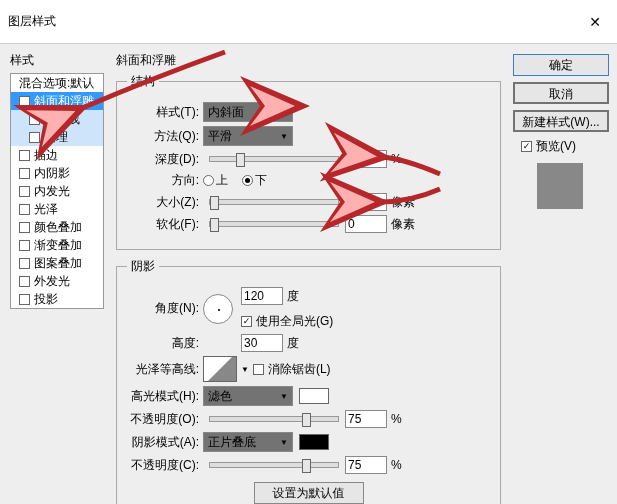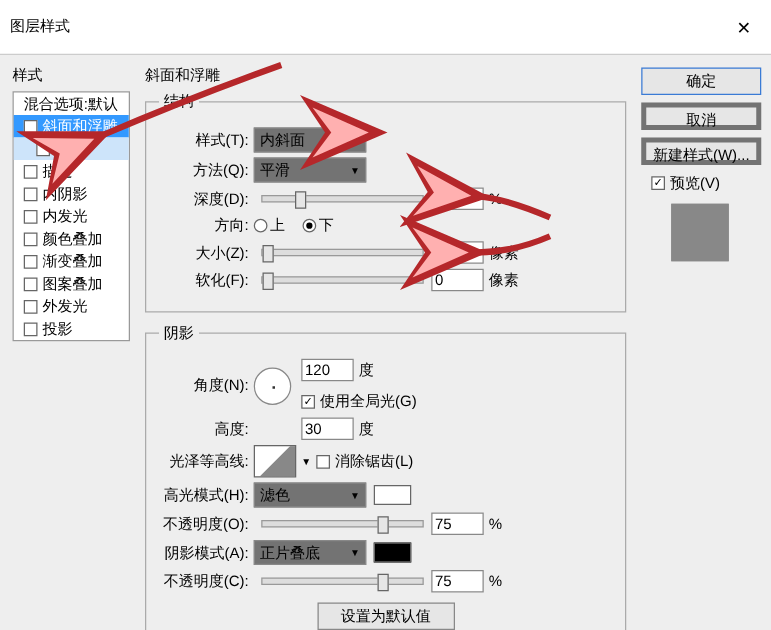--- a/index.html
+++ b/index.html
@@ -26,21 +26,21 @@
   .slider-track { height: 6px; background: #ddd; border: 1px solid #999; position: relative; flex: 0 0 130px; margin: 0 6px; }
   .slider-thumb { position: absolute; top: -4px; width: 9px; height: 14px; background: #e6e6e6; border: 1px solid #666; }
   .numbox { width: 42px; height: 18px; border: 1px solid #888; background: #fff; text-align: left; padding: 0 2px; line-height: 16px; }
   .radio { width: 11px; height: 11px; border: 1px solid #666; border-radius: 50%; display: inline-flex; align-items: center; justify-content: center; margin-right: 2px; background: #fff; }
   .radio .dot { width: 5px; height: 5px; border-radius: 50%; background: #000; }
   .angle { width: 30px; height: 30px; border: 1px solid #888; border-radius: 50%; background: #fff; position: relative; }
   .angle::after { content: ''; position: absolute; left: 50%; top: 50%; width: 2px; height: 2px; background: #333; }
   .contour { width: 34px; height: 26px; border: 1px solid #666; background: linear-gradient(135deg, #fff 49%, #888 51%); display: inline-block; }
   .swatch { width: 30px; height: 16px; border: 1px solid #666; display: inline-block; }
   .rightbar { width: 108px; padding: 10px 10px 0 4px; }
-  .btn { width: 96px; height: 22px; border: 4px solid #737373; background: #e6e6e6; text-align: center; line-height: 20px; margin-bottom: 6px; }
+  .btn { width: 96px; height: 22px; border: 2px solid #737373; background: #e6e6e6; text-align: center; line-height: 20px; margin-bottom: 6px; }
   .btn.def { border: 1px solid #3a7bd5; }
   .preview-sw { width: 46px; height: 46px; border: 1px solid #888; background: #888; margin: 8px auto 0; }
   .bottom-btns { display: flex; gap: 16px; justify-content: center; margin-top: 8px; }
   .wide-btn { width: 110px; height: 22px; border: 1px solid #888; background: #e6e6e6; text-align: center; line-height: 20px; }
   
   .arrow { position: absolute; z-index: 50; pointer-events: none; }
 </style>
 </head>
 <body>
 
@@ -57,33 +57,41 @@
     <div class="sidebar-box">
       <div class="sidebar-row">
           <span>混合选项:默认</span>
         </div>
       <div class="sidebar-row sel">
           <span class="chk">✓</span>
           <span>斜面和浮雕</span>
         </div>
       <div class="sidebar-row child childsel">
           <span class="chk"></span>
+          <span>等高线</span>
+        </div>
+      <div class="sidebar-row child childsel">
+          <span class="chk"></span>
           <span>纹理</span>
         </div>
       <div class="sidebar-row">
           <span class="chk"></span>
           <span>描边</span>
         </div>
       <div class="sidebar-row">
           <span class="chk"></span>
           <span>内阴影</span>
         </div>
       <div class="sidebar-row">
           <span class="chk"></span>
           <span>内发光</span>
+        </div>
+      <div class="sidebar-row">
+          <span class="chk"></span>
+          <span>光泽</span>
         </div>
       <div class="sidebar-row">
           <span class="chk"></span>
           <span>颜色叠加</span>
         </div>
       <div class="sidebar-row">
           <span class="chk"></span>
           <span>渐变叠加</span>
         </div>
       <div class="sidebar-row">

